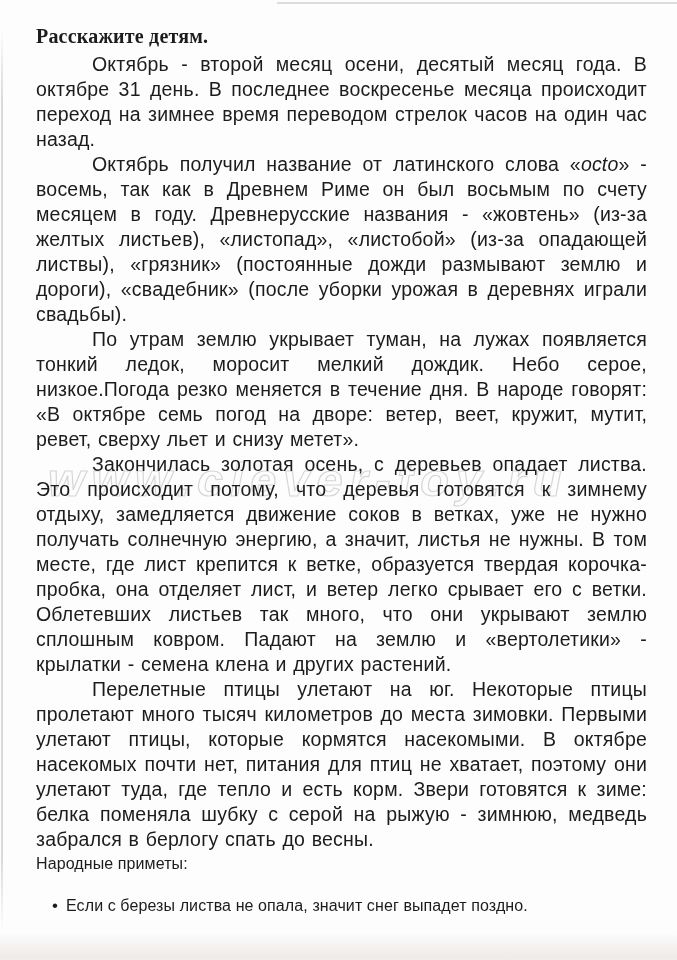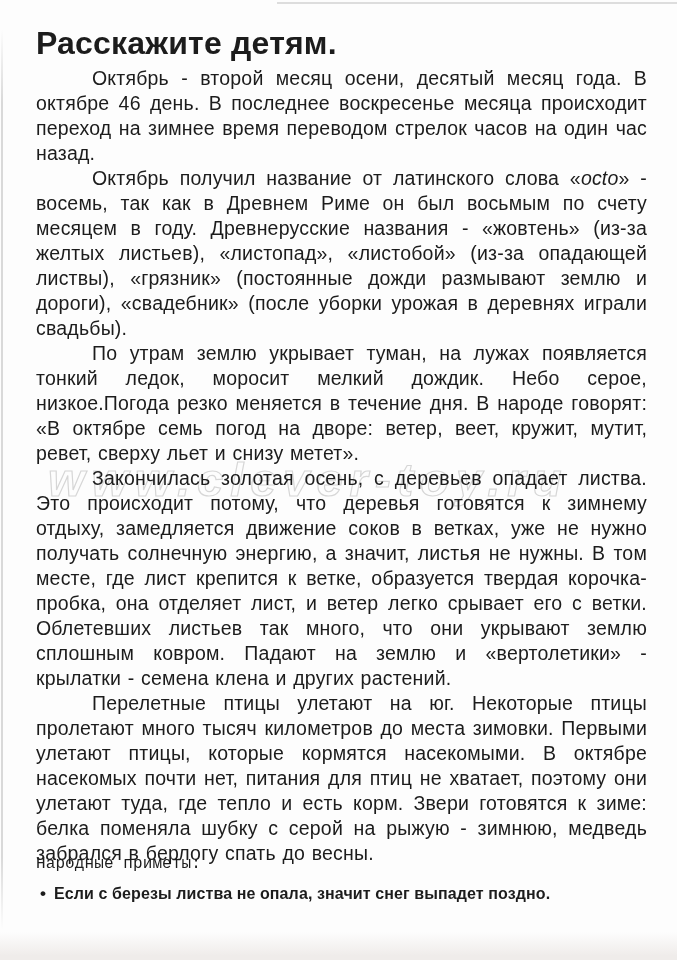--- a/index.html
+++ b/index.html
@@ -46,24 +46,25 @@
     background: linear-gradient(to bottom, rgba(239,236,234,0) 0%, #efecea 85%);
   }
   .content {
     position: absolute;
     left: 36px;
     right: 30px;
     top: 24px;
   }
   .doc-title {
     margin: 0 0 4px 0;
-    font-size: 32px;
+    font-size: 20px;
     font-weight: bold;
     letter-spacing: 0.2px;
     line-height: 1.2;
+    font-family: Liberation Serif, serif;
   }
   .para {
     margin: 0;
     text-indent: 56px;
     text-align: justify;
     font-size: 19.5px;
     line-height: 25px;
     letter-spacing: 0.2px;
     word-spacing: 1px;
   }
@@ -96,50 +97,48 @@
     position: absolute;
     left: 36px;
     right: 30px;
     top: 851px;
     font-size: 16px;
     line-height: 26px;
     letter-spacing: 0.1px;
   }
   .notes-heading {
     margin: 0;
-    font-family: Liberation Mono, monospace;
   }
   .notes-list {
     margin: 0;
     padding: 0;
     list-style: none;
   }
   .notes-list li {
-    margin: 4px;
-    font-weight: bold;
+    margin: 16px;
   }
   .notes-list .bullet {
     display: inline-block;
     width: 14px;
     font-size: 17px;
   }
 </style>
 </head>
 <body>
 
 <div class="page">
   <div class="edge-left"></div>
   <div class="edge-top"></div>
 
   <div class="watermark">www.clever-toy.ru</div>
 
   <div class="content">
     <h1 class="doc-title">Расскажите детям.</h1>
     <div id="paragraphs">
-        <p class="para"><span>Октябрь - второй месяц осени,  десятый месяц года. В октябре 46 день. В последнее воскресенье месяца происходит переход на зимнее время переводом стрелок часов на один час назад.</span></p>
+        <p class="para"><span>Октябрь - второй месяц осени,  десятый месяц года. В октябре 31 день. В последнее воскресенье месяца происходит переход на зимнее время переводом стрелок часов на один час назад.</span></p>
         <p class="para"><span>Октябрь получил название от латинского слова «</span><span class="italic">octo</span><span>» - восемь, так как в Древнем Риме он был восьмым по счету месяцем в году. Древнерусские названия - «жовтень» (из-за желтых листьев), «листопад», «листобой» (из-за опадающей листвы), «грязник» (постоянные дожди размывают землю и дороги), «свадебник» (после уборки урожая в деревнях играли свадьбы).</span></p>
         <p class="para"><span>По утрам землю укрывает туман, на лужах появляется тонкий ледок, моросит мелкий дождик. Небо серое, низкое.Погода резко меняется в течение дня. В народе говорят: «В октябре семь погод на дворе: ветер, веет, кружит, мутит, ревет, сверху льет и снизу метет».</span></p>
         <p class="para"><span>Закончилась золотая осень, с деревьев опадает листва. Это происходит потому, что деревья готовятся к зимнему отдыху, замедляется движение соков в ветках, уже не нужно получать солнечную энергию, а значит, листья не нужны. В том месте, где лист крепится к ветке, образуется твердая корочка-пробка, она отделяет лист, и ветер легко срывает его с ветки. Облетевших листьев так много, что они укрывают землю сплошным ковром. Падают на землю и «вертолетики» - крылатки - семена клена и других растений.</span></p>
         <p class="para"><span>Перелетные  птицы улетают на юг. Некоторые птицы пролетают много тысяч километров до места зимовки. Первыми улетают птицы, которые кормятся насекомыми. В октябре насекомых почти нет,  питания для птиц не хватает, поэтому они улетают туда, где тепло и есть корм. Звери готовятся к зиме: белка поменяла шубку с серой на рыжую - зимнюю, медведь забрался в берлогу спать до весны.</span></p>
       </div>
   </div>
 
   <div class="notes">
     <div class="notes-heading">Народные приметы:</div>
     <ul class="notes-list" id="notes-list">

